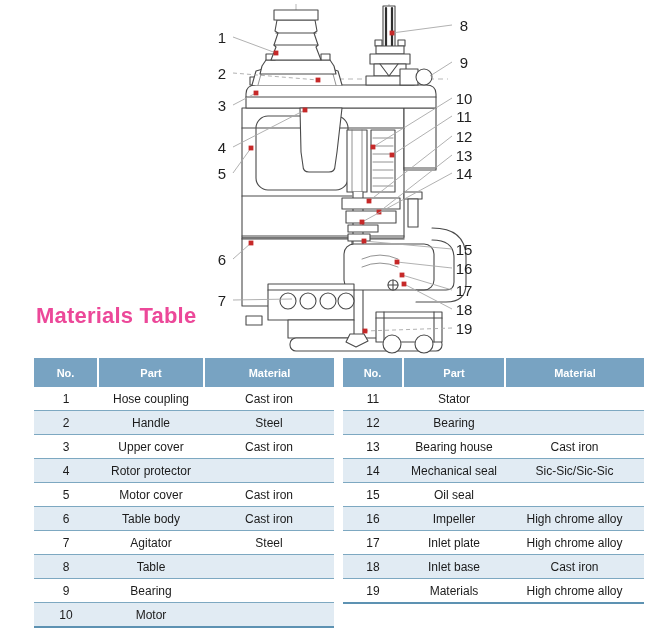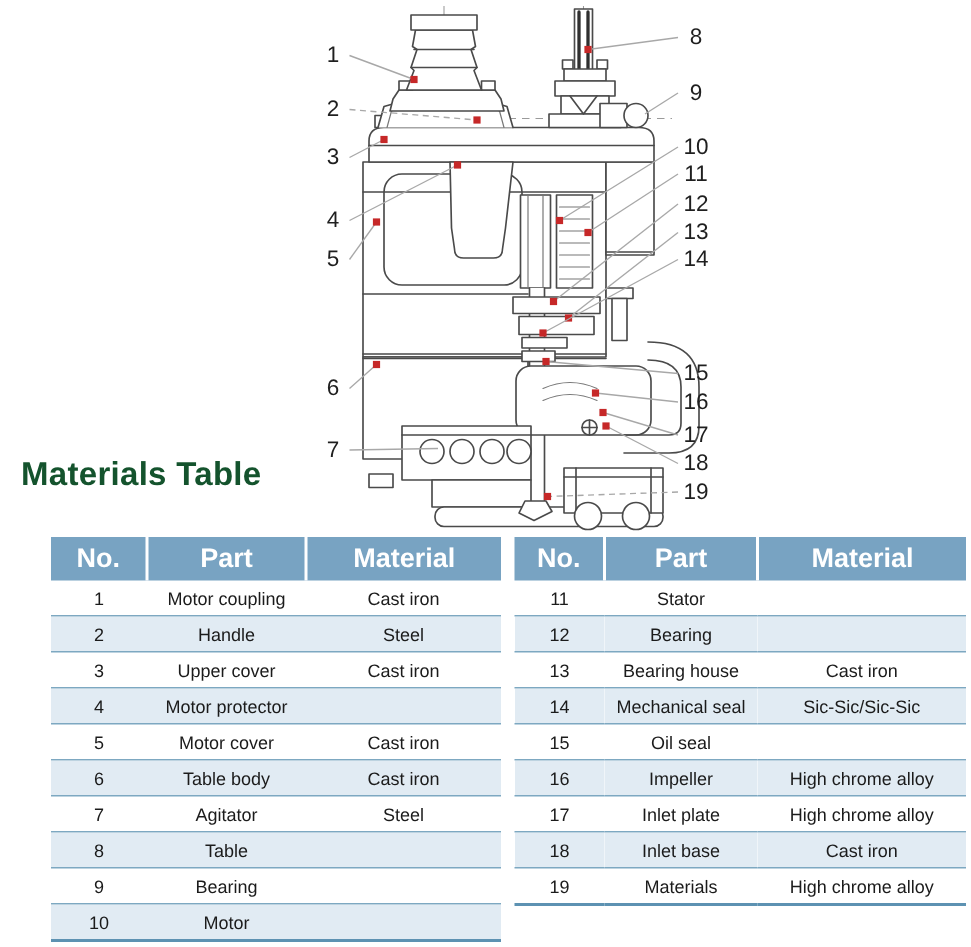--- a/index.html
+++ b/index.html
@@ -1,30 +1,30 @@
 <!DOCTYPE html>
 <html><head>
 <meta charset="utf-8">
 <style>
   html,body{margin:0;padding:0;background:#fff;font-family:"Liberation Sans",sans-serif;}
   .stage{position:relative;width:647px;height:631px;background:#ffffff;overflow:hidden;}
 
   
-  .page-title{position:absolute;left:14px;top:303px;margin:0;font-size:22px;font-weight:bold;
-    color:#14532d;letter-spacing:.2px;}
+  .page-title{position:absolute;left:36px;top:303px;margin:0;font-size:22px;font-weight:bold;
+    color:#ec4899;letter-spacing:.2px;}
 
   
   .diagram-svg{position:absolute;left:0;top:0;width:647px;height:358px;}
   .callout{position:absolute;transform:translate(-50%,-50%);font-size:15px;color:#1f1f1f;
     line-height:1;user-select:none;}
 
   
   .mat-table{position:absolute;border-collapse:collapse;table-layout:fixed;
     font-size:12px;color:#1b1b1b;border-bottom:2.5px solid #5d92b2;}
-  .mat-table th{background:#78a3c2;color:#fff;font-weight:bold;font-size:18px;height:27px;
+  .mat-table th{background:#78a3c2;color:#fff;font-weight:bold;font-size:11px;height:27px;
     border-right:2px solid #fff;text-align:center;}
   .mat-table th:last-child{border-right:none;}
   .mat-table td{height:23px;text-align:center;padding:0 2px;white-space:nowrap;overflow:hidden;}
   .mat-table tbody tr.shade{background:#e1ebf3;}
   .mat-table tbody tr.shade td{border-top:1.4px solid #7da8c1;border-bottom:1.4px solid #7da8c1;}
   #table-left{left:34px;top:358px;width:300px;}
   #table-right{left:343px;top:358px;width:301px;}
 </style>
 </head>
 <body>
@@ -234,36 +234,36 @@
     <thead>
         <tr>
           <th>No.</th>
           <th>Part</th>
           <th>Material</th>
         </tr>
       </thead>
     <tbody>
         <tr>
           <td>1</td>
-          <td>Motor coupling</td>
+          <td>Hose coupling</td>
           <td>Cast iron</td>
         </tr>
         <tr class="shade">
           <td>2</td>
           <td>Handle</td>
           <td>Steel</td>
         </tr>
         <tr>
           <td>3</td>
           <td>Upper cover</td>
           <td>Cast iron</td>
         </tr>
         <tr class="shade">
           <td>4</td>
-          <td>Motor protector</td>
+          <td>Rotor protector</td>
           <td></td>
         </tr>
         <tr>
           <td>5</td>
           <td>Motor cover</td>
           <td>Cast iron</td>
         </tr>
         <tr class="shade">
           <td>6</td>
           <td>Table body</td>

